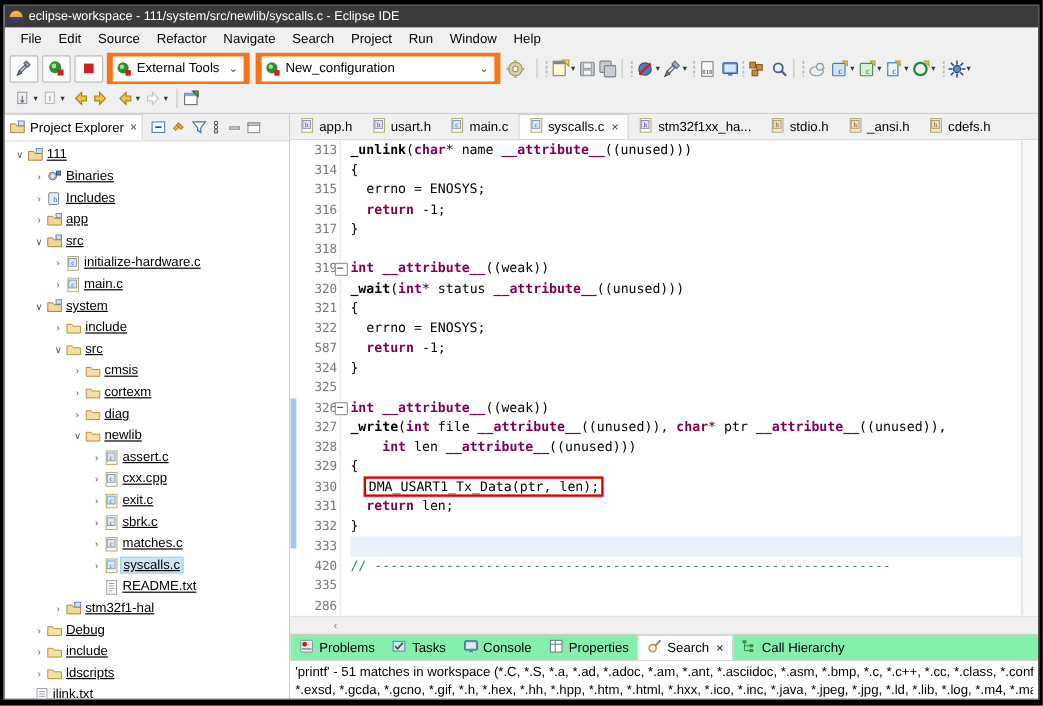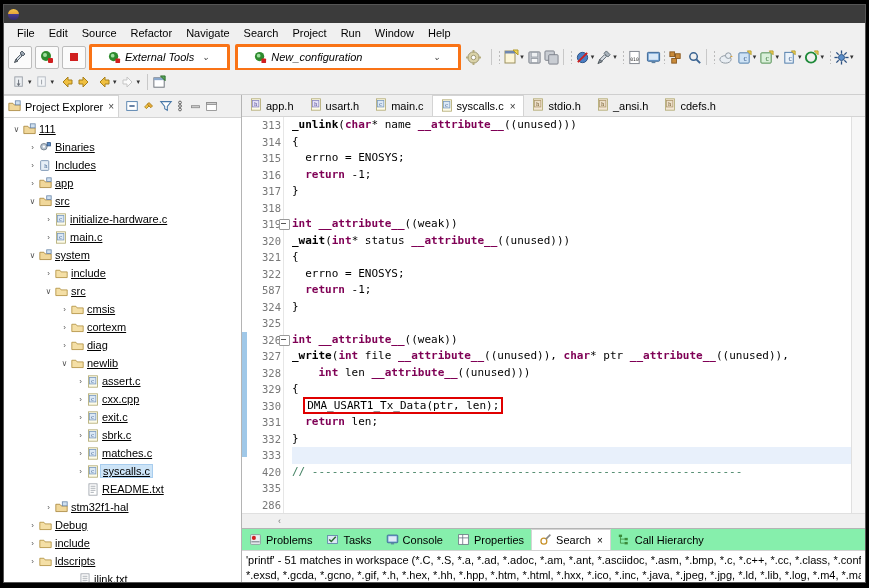--- a/index.html
+++ b/index.html
@@ -44,24 +44,23 @@
   .toolbar2{
     height:24px;background:#f0f0f0;display:flex;align-items:center;
     padding-left:4px;flex:0 0 auto;border-bottom:1px solid #cfcfcf;overflow:hidden;
   }
   .tbtn{
     width:22px;height:21px;border:1px solid #bdbdbd;background:#fbfbfb;
     display:flex;align-items:center;justify-content:center;margin-right:3px;
     border-radius:2px;flex:0 0 auto;
   }
   .combo{
-    height:21px;border:3px solid #f97316;background:#fff;border-radius:2px;
-    display:flex;align-items:center;padding:0 16px;margin-right:5px;flex:0 0 auto;
+    height:21px;border:5px solid #f97316;background:#fff;border-radius:2px;
+    display:flex;align-items:center;padding:0 3px;margin-right:5px;flex:0 0 auto;
     font-size:11px;
-    font-style:italic;
   }
   .combo .lbl{margin:0 6px 0 4px;white-space:nowrap;}
   .combo .cv{width:11px;text-align:center;color:#444;font-size:9px;}
   .sep{width:1px;height:16px;background:#c8c8c8;margin:0 4px;flex:0 0 auto;}
   .dotsep{width:3px;height:14px;flex:0 0 auto;margin:0 2px;
     background-image:radial-gradient(#bbb 40%,transparent 41%);
     background-size:3px 4px;background-repeat:repeat-y;}
   .arrw{font-size:7px;color:#333;margin:0 3px 0 1px;flex:0 0 auto;}
 
   
@@ -95,21 +94,21 @@
 
   
   .right{flex:1 1 auto;display:flex;flex-direction:column;min-width:0;min-height:0;}
 
   
   .editor{
     flex:0 0 382px;display:flex;flex-direction:column;min-width:0;
     background:#fff;border-bottom:1px solid #b4b4b4;
   }
   .edittabbar{
-    height:21px;background:#f0f0f0;display:flex;align-items:center;flex:0 0 auto;
+    height:21px;background:#f0f0f0;display:flex;align-items:flex-end;flex:0 0 auto;
     border-bottom:1px solid #d4d4d4;overflow:hidden;
   }
   .etab{
     height:20px;display:flex;align-items:center;padding:0 8px;font-size:11px;
     color:#000;white-space:nowrap;flex:0 0 auto;
   }
   .etab.active{background:#fff;border:1px solid #d4d4d4;border-bottom:none;}
   .etab .x{margin-left:6px;font-size:10px;color:#333;}
   .etab .fi{margin-right:4px;}
 
@@ -159,20 +158,21 @@
     width:13px;flex:0 0 auto;background:#f7f7f7;border-left:1px solid #e0e0e0;
   }
 </style>
 </head>
 <body>
 
 <div id="app">
 
   <div class="titlebar">
     <span class="tb-icon"></span>
+    <span class="tb-text">eclipse-workspace - 111/system/src/newlib/syscalls.c - Eclipse IDE</span>
   </div>
 
   <div class="menubar">
     <div class="mi">File</div>
     <div class="mi">Edit</div>
     <div class="mi">Source</div>
     <div class="mi">Refactor</div>
     <div class="mi">Navigate</div>
     <div class="mi">Search</div>
     <div class="mi">Project</div>
@@ -719,21 +719,21 @@
           </div>
           <div class="trow" style="padding-left: 22px;">
             <span class="tw">›</span>
             <span class="ico">
               <svg width="13" height="13" viewBox="0 0 16 16">
                 <path d="M1 4 L6 4 L7.5 6 L15 6 L15 13 L1 13 Z" fill="#f4dfa6" stroke="#b08f3c"></path>
               </svg>
             </span>
             <span class="tlabel">ldscripts</span>
           </div>
-          <div class="trow" style="padding-left: 22px; margin-left: 40px;">
+          <div class="trow" style="padding-left: 12px;">
             <span class="tw"></span>
             <span class="ico">
               <svg width="12" height="13" viewBox="0 0 14 16">
                 <rect x="2" y="1" width="10" height="14" fill="#fff" stroke="#9aa0a8"></rect>
                 <g stroke="#9aa0a8">
                   <line x1="4" y1="4" x2="10" y2="4"></line>
                   <line x1="4" y1="6.5" x2="10" y2="6.5"></line>
                   <line x1="4" y1="9" x2="10" y2="9"></line>
                   <line x1="4" y1="11.5" x2="8" y2="11.5"></line>
                 </g>
@@ -773,20 +773,28 @@
               <span>main.c</span>
             </div>
             <div class="etab active">
               <span class="fi"><svg width="12" height="13" viewBox="0 0 14 16">
                   <rect x="1.5" y="1" width="11" height="14" fill="#fdfbe8" stroke="#b0a870"></rect>
                   <rect x="2.5" y="3" width="8" height="8" fill="#dbe8f5" stroke="#7a9ac0"></rect>
                   <text x="6.5" y="10" font-size="7" fill="#2a4f80" text-anchor="middle" font-family="serif">c</text>
                 </svg></span>
               <span>syscalls.c</span>
               <span class="x">×</span>
+            </div>
+            <div class="etab">
+              <span class="fi"><svg width="12" height="13" viewBox="0 0 14 16">
+                  <rect x="1.5" y="1" width="11" height="14" fill="#fdfbe8" stroke="#b0a870"></rect>
+                  <rect x="2.5" y="3" width="8" height="8" fill="#e5e2f5" stroke="#8a86c0"></rect>
+                  <text x="6.5" y="10" font-size="7" fill="#4a3f8f" text-anchor="middle" font-family="serif">h</text>
+                </svg></span>
+              <span>stm32f1xx_ha...</span>
             </div>
             <div class="etab">
               <span class="fi"><svg width="12" height="13" viewBox="0 0 14 16">
                   <rect x="1.5" y="1" width="11" height="14" fill="#f3e6d4" stroke="#b0a870"></rect>
                   <rect x="2.5" y="3" width="8" height="8" fill="#ecdfc9" stroke="#b09a70"></rect>
                   <text x="6.5" y="10" font-size="7" fill="#6a4f20" text-anchor="middle" font-family="serif">h</text>
                 </svg></span>
               <span>stdio.h</span>
             </div>
             <div class="etab">

